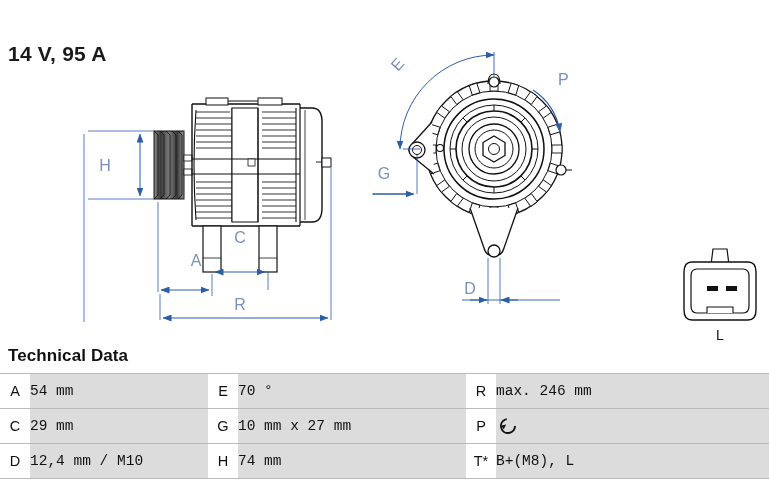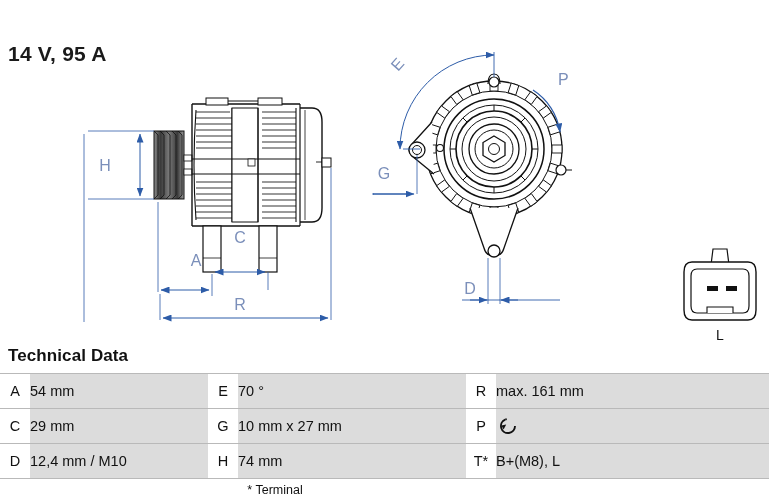--- a/index.html
+++ b/index.html
@@ -68,20 +68,21 @@
     white-space: nowrap;
   }
   td.key {
     background: #ffffff;
     text-align: center;
     width: 30px;
   }
   td.val {
     background: #dcdcdc;
     padding-left: 10px;
+    font-family: Liberation Mono, monospace;
   }
   col.c-key  { width: 30px; }
   col.c-val1 { width: 178px; }
   col.c-val2 { width: 228px; }
   col.c-val3 { width: 273px; }
 
   #footnote {
     text-align: center;
     font-size: 12.5px;
     color: #111111;
@@ -391,21 +392,21 @@
       <col class="c-key">
         <col class="c-val3">
     </colgroup>
     <tbody>
       <tr>
         <td class="key">A</td>
         <td class="val">54 mm</td>
         <td class="key">E</td>
         <td class="val">70 °</td>
         <td class="key">R</td>
-        <td class="val">max. 161 mm</td>
+        <td class="val">max. 246 mm</td>
       </tr>
       <tr>
         <td class="key">C</td>
         <td class="val">29 mm</td>
         <td class="key">G</td>
         <td class="val">10 mm x 27 mm</td>
         <td class="key">P</td>
         <td class="val">
           <svg class="rot-icon" width="24" height="24" viewBox="0 0 24 24">
             <path d="M19,12 A7,7 0 1 1 9.2,5.6" fill="none" stroke="#111" stroke-width="1.9"></path>
@@ -418,14 +419,13 @@
         <td class="key">D</td>
         <td class="val">12,4 mm / M10</td>
         <td class="key">H</td>
         <td class="val">74 mm</td>
         <td class="key">T*</td>
         <td class="val">B+(M8), L</td>
       </tr>
     </tbody>
   </table>
 
-  <div id="footnote">* Terminal</div>
 </div>
 
 </body></html>

